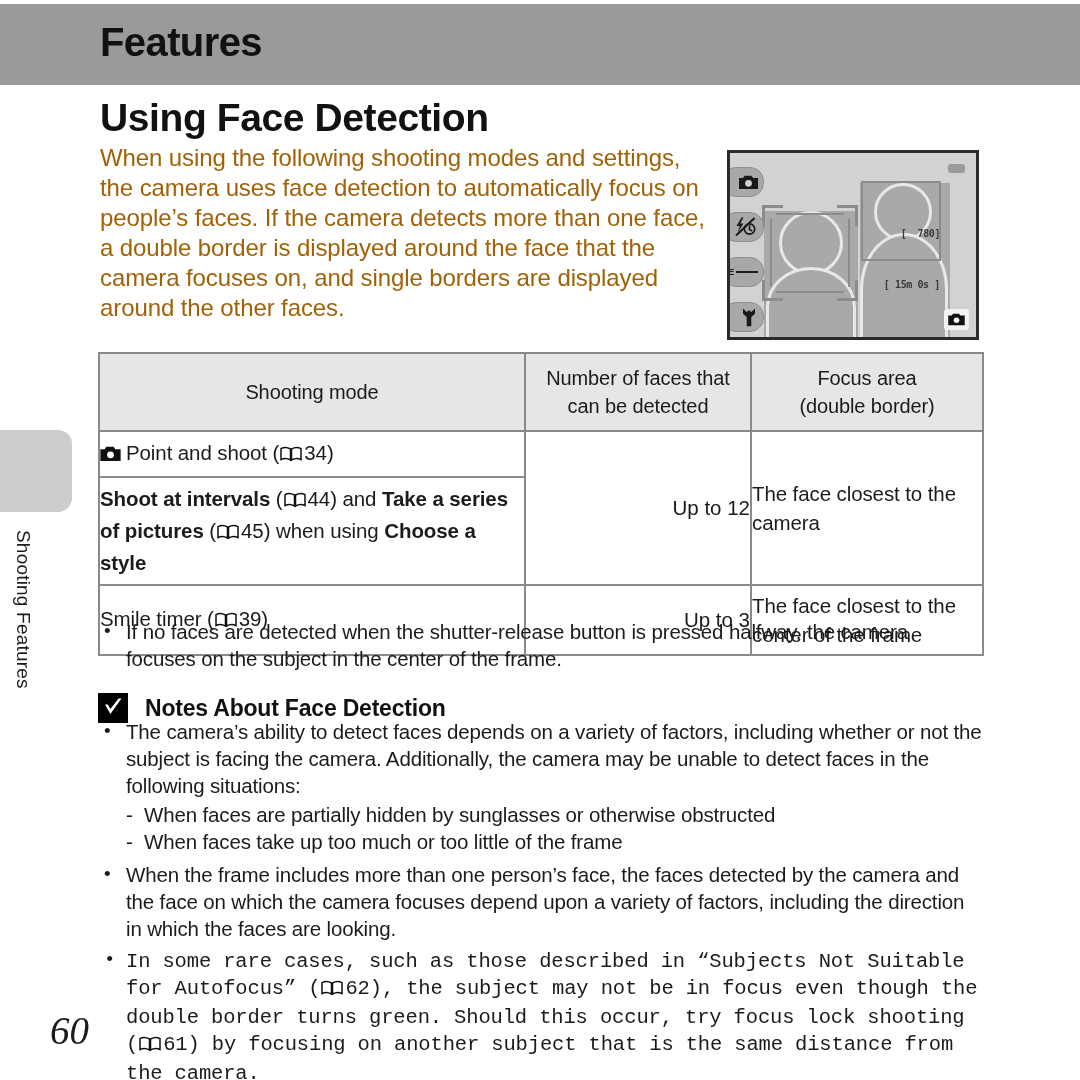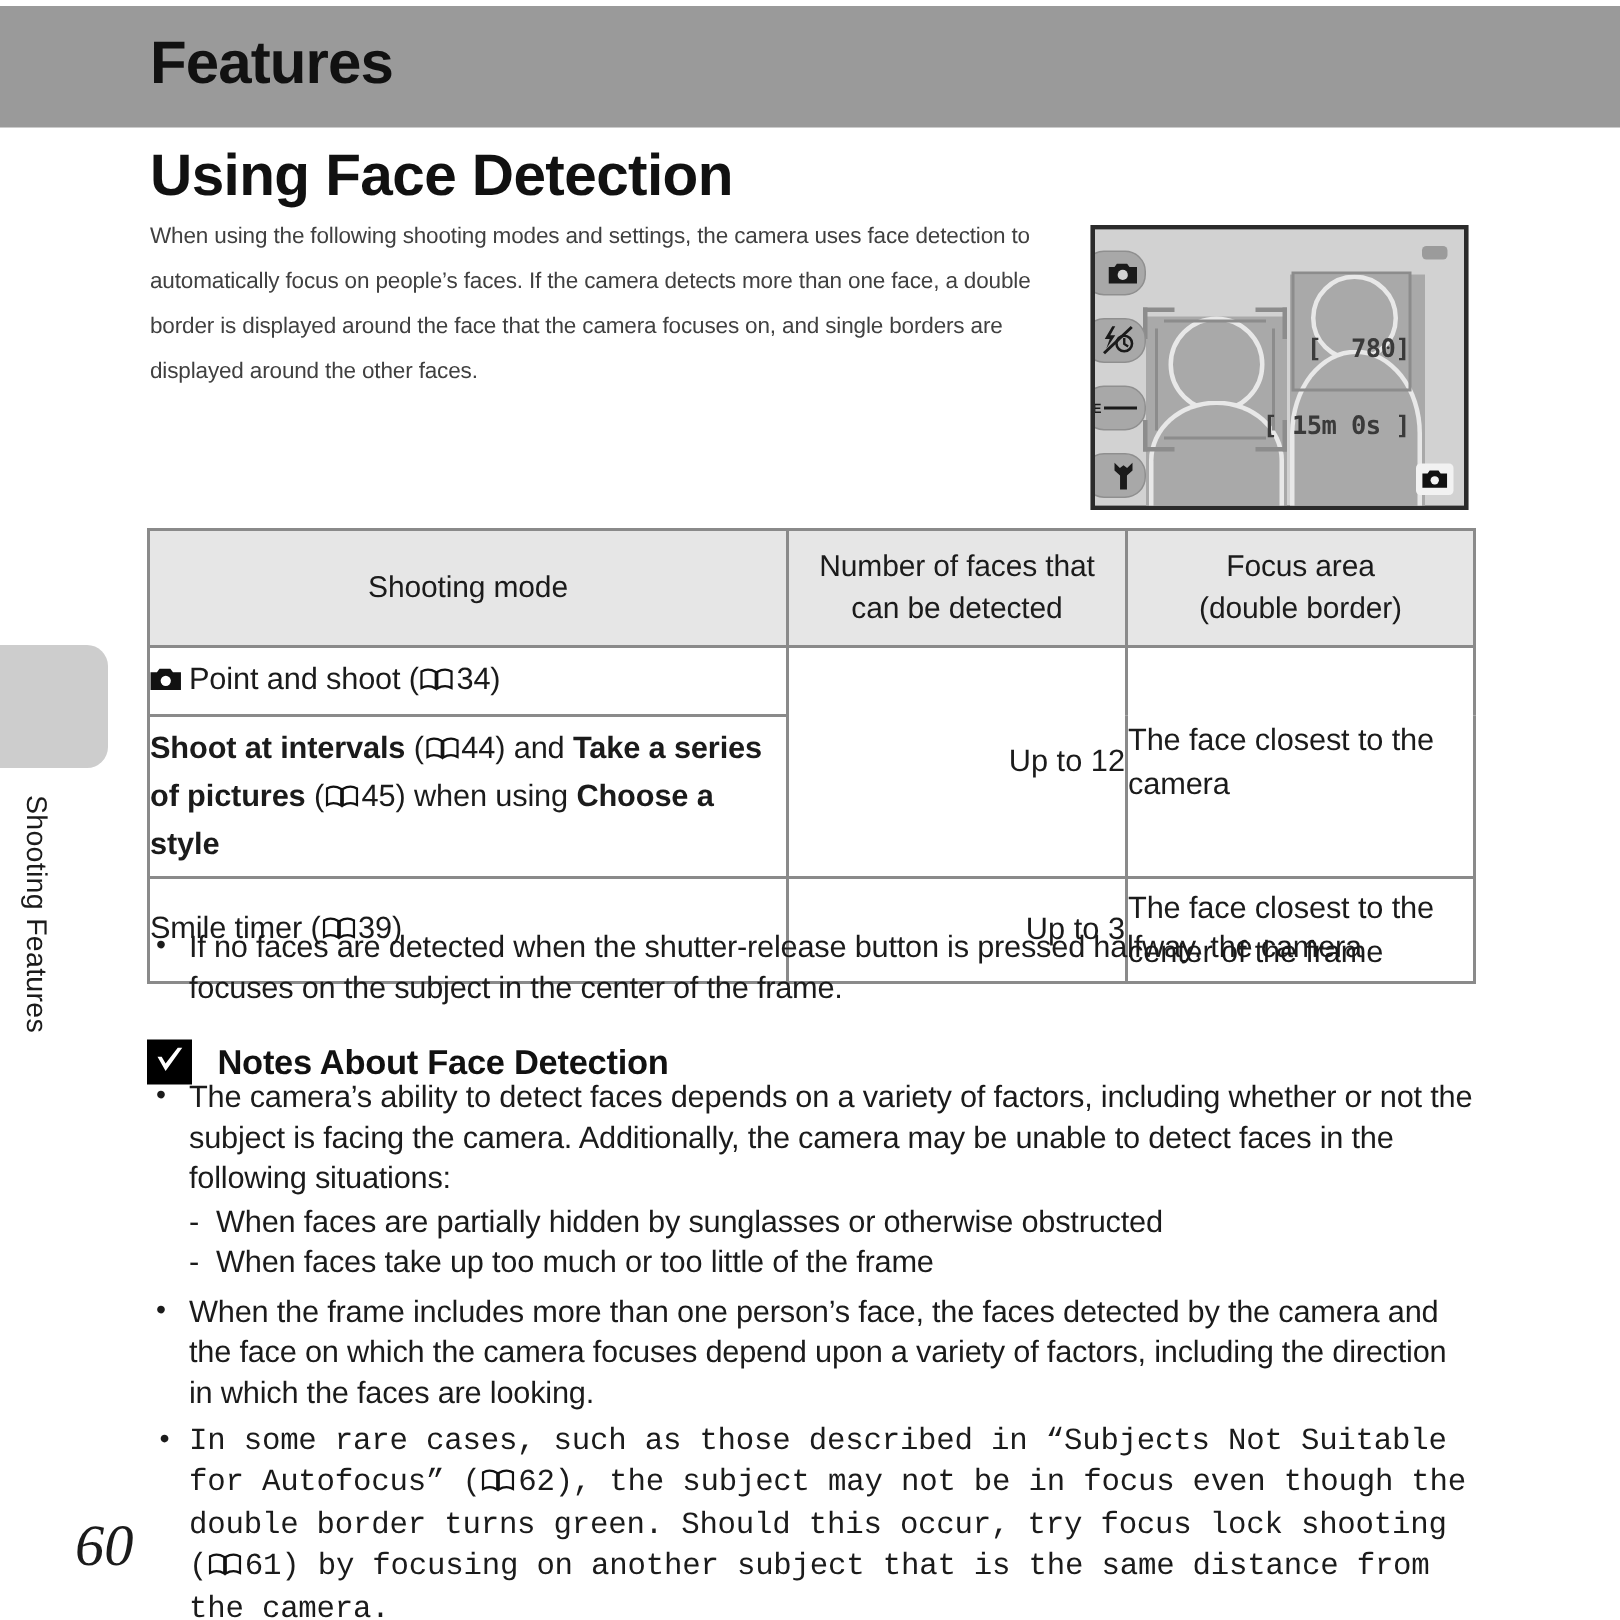--- a/index.html
+++ b/index.html
@@ -48,23 +48,23 @@
     color: #111111;
     line-height: 1;
   }
 
   
   .intro {
     position: absolute;
     left: 100px;
     top: 143px;
     width: 610px;
-    font-size: 15px;
+    font-size: 24px;
     line-height: 30px;
-    color: #404040;
+    color: #a16207;
     letter-spacing: -0.1px;
   }
 
   
   .lcd {
     position: absolute;
     left: 727px;
     top: 150px;
     width: 252px;
     height: 190px;
@@ -186,21 +186,21 @@
     height: 9px;
     background: #9b9b9b;
     border-radius: 3px;
   }
   .lcd-counters {
     position: absolute;
     right: 36px;
     bottom: 10px;
     text-align: right;
     font-family: "DejaVu Sans Mono", monospace;
-    font-size: 17px;
+    font-size: 10px;
     font-weight: bold;
     color: #3a3a3a;
     line-height: 17px;
     letter-spacing: -0.4px;
     white-space: pre;
   }
   .lcd-modebox {
     position: absolute;
     right: 7px;
     bottom: 7px;

